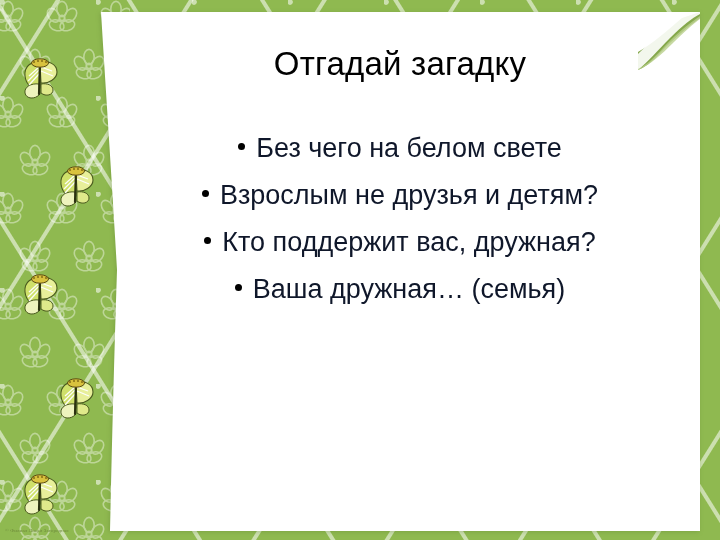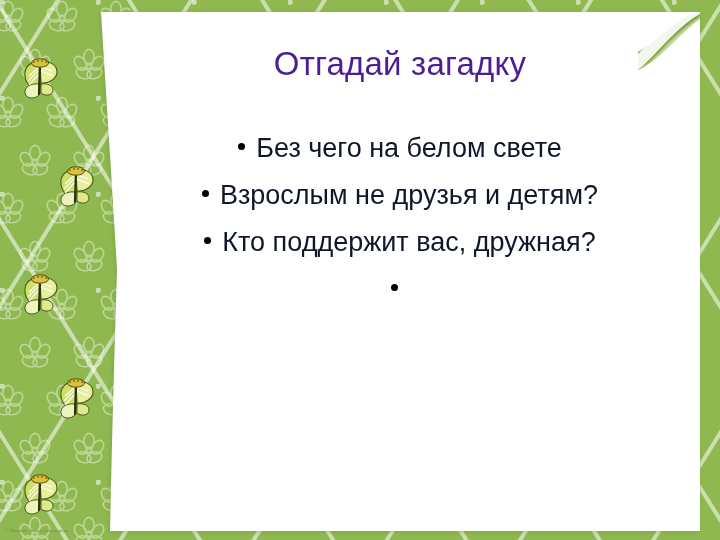--- a/index.html
+++ b/index.html
@@ -86,21 +86,21 @@
     pointer-events: none;
   }
   .title {
     position: absolute;
     top: 32px;
     left: 0;
     width: 100%;
     text-align: center;
     font-size: 33px;
     line-height: 40px;
-    color: #4c1d95;
+    color: #000000;
     font-weight: 400;
     letter-spacing: 0.2px;
     pointer-events: auto;
   }
   .body-list {
     position: absolute;
     top: 113px;
     left: 0;
     width: 100%;
     margin: 0;
@@ -357,21 +357,21 @@
       <div class="body-line">
         <span class="bullet"></span><span class="line-text">Без чего на белом свете</span>
       </div>
       <div class="body-line">
         <span class="bullet"></span><span class="line-text">Взрослым не друзья и детям?</span>
       </div>
       <div class="body-line">
         <span class="bullet"></span><span class="line-text">Кто поддержит вас, дружная?</span>
       </div>
       <div class="body-line">
-        <span class="bullet"></span>
+        <span class="bullet"></span><span class="line-text">Ваша дружная… (семья)</span>
       </div>
     </div>
 
   </div>
 
   <div class="watermark">© Филиал Лицея Загородная</div>
 
 </div>
 
 </body></html>

